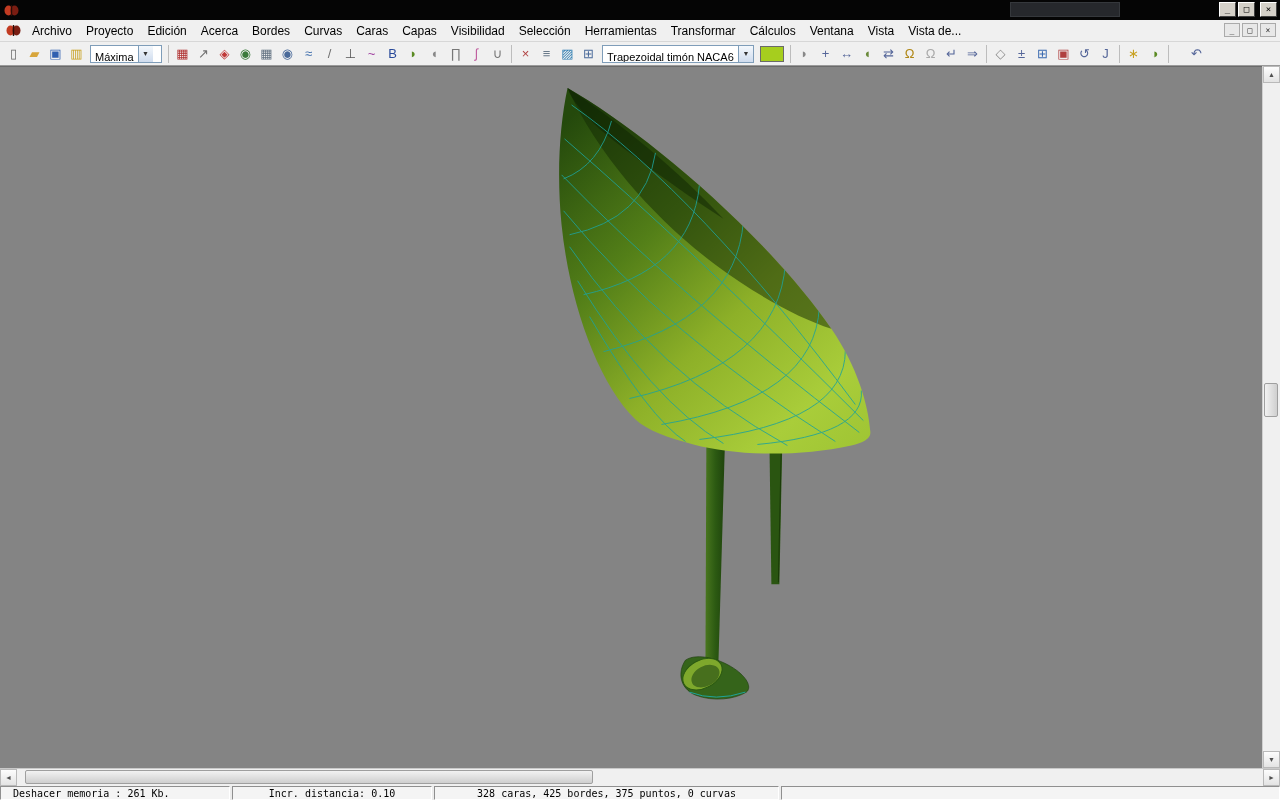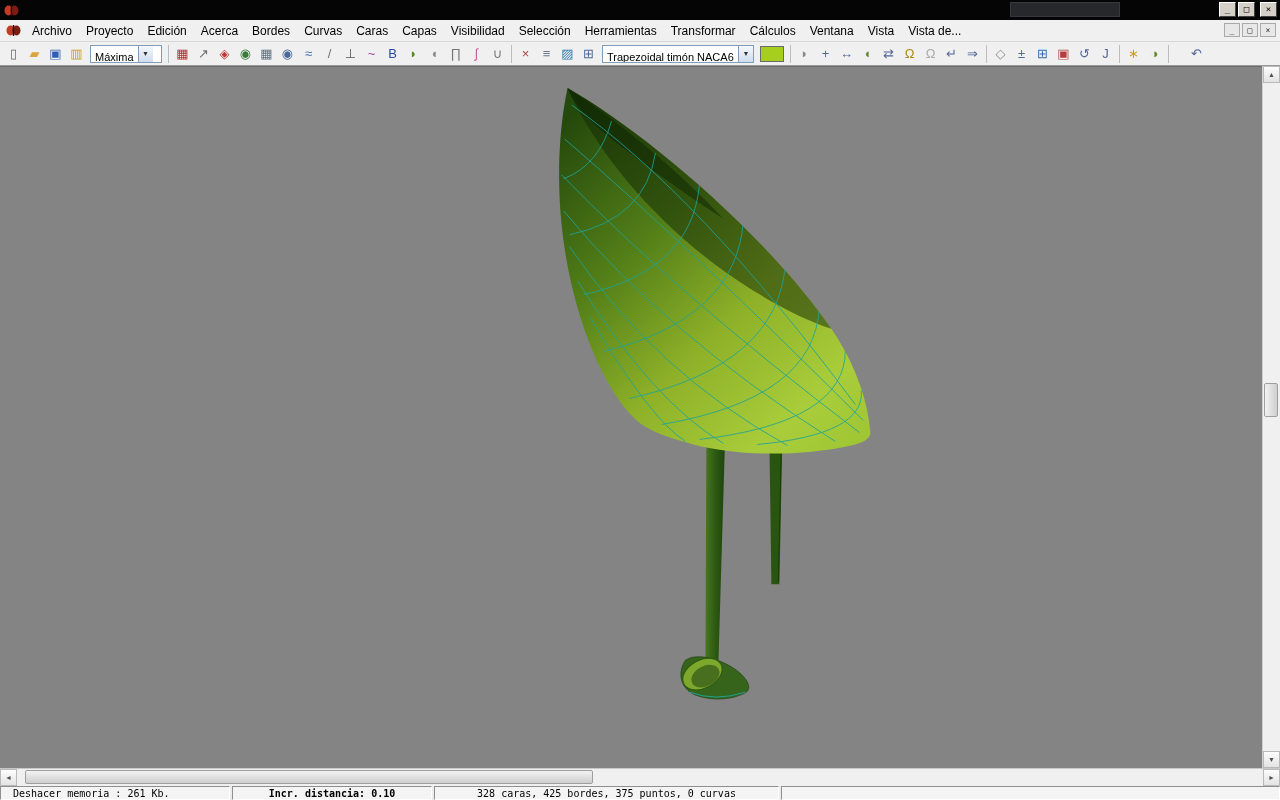--- a/index.html
+++ b/index.html
@@ -70,21 +70,21 @@
   .hthumb { position:absolute; top:1px; height:14px; left:8px; width:568px;
             background:linear-gradient(#f2f2f2,#cfcfcf); border:1px solid #9f9f9f; border-radius:2px; }
 
   
   .statusbar { flex:0 0 14px; background:#ececec; display:flex; align-items:stretch;
                font-family:"DejaVu Sans Mono",monospace; font-size:10px; color:#000; }
   .status-panel { border:1px solid; border-color:#8f8f8f #ffffff #ffffff #8f8f8f;
                   background:#f4f4f4; margin-right:2px; display:flex; align-items:center;
                   overflow:hidden; white-space:nowrap; }
   .status-panel.p1 { flex:0 0 230px; padding-left:12px; }
-  .status-panel.p2 { flex:0 0 200px; justify-content:center;font-weight:bold; }
+  .status-panel.p2 { flex:0 0 200px; justify-content:center; }
   .status-panel.p3 { flex:0 0 345px; justify-content:center; }
   .status-panel.p4 { flex:1 1 auto; margin-right:0; }
 </style>
 </head>
 <body>
 
 <div class="titlebar">
   <svg class="app-icon" viewBox="0 0 15 13">
     <ellipse cx="4.5" cy="6.5" rx="4" ry="5" fill="#c23b22"></ellipse>
     <ellipse cx="10.5" cy="6.5" rx="4" ry="5" fill="#7a1d12"></ellipse>

